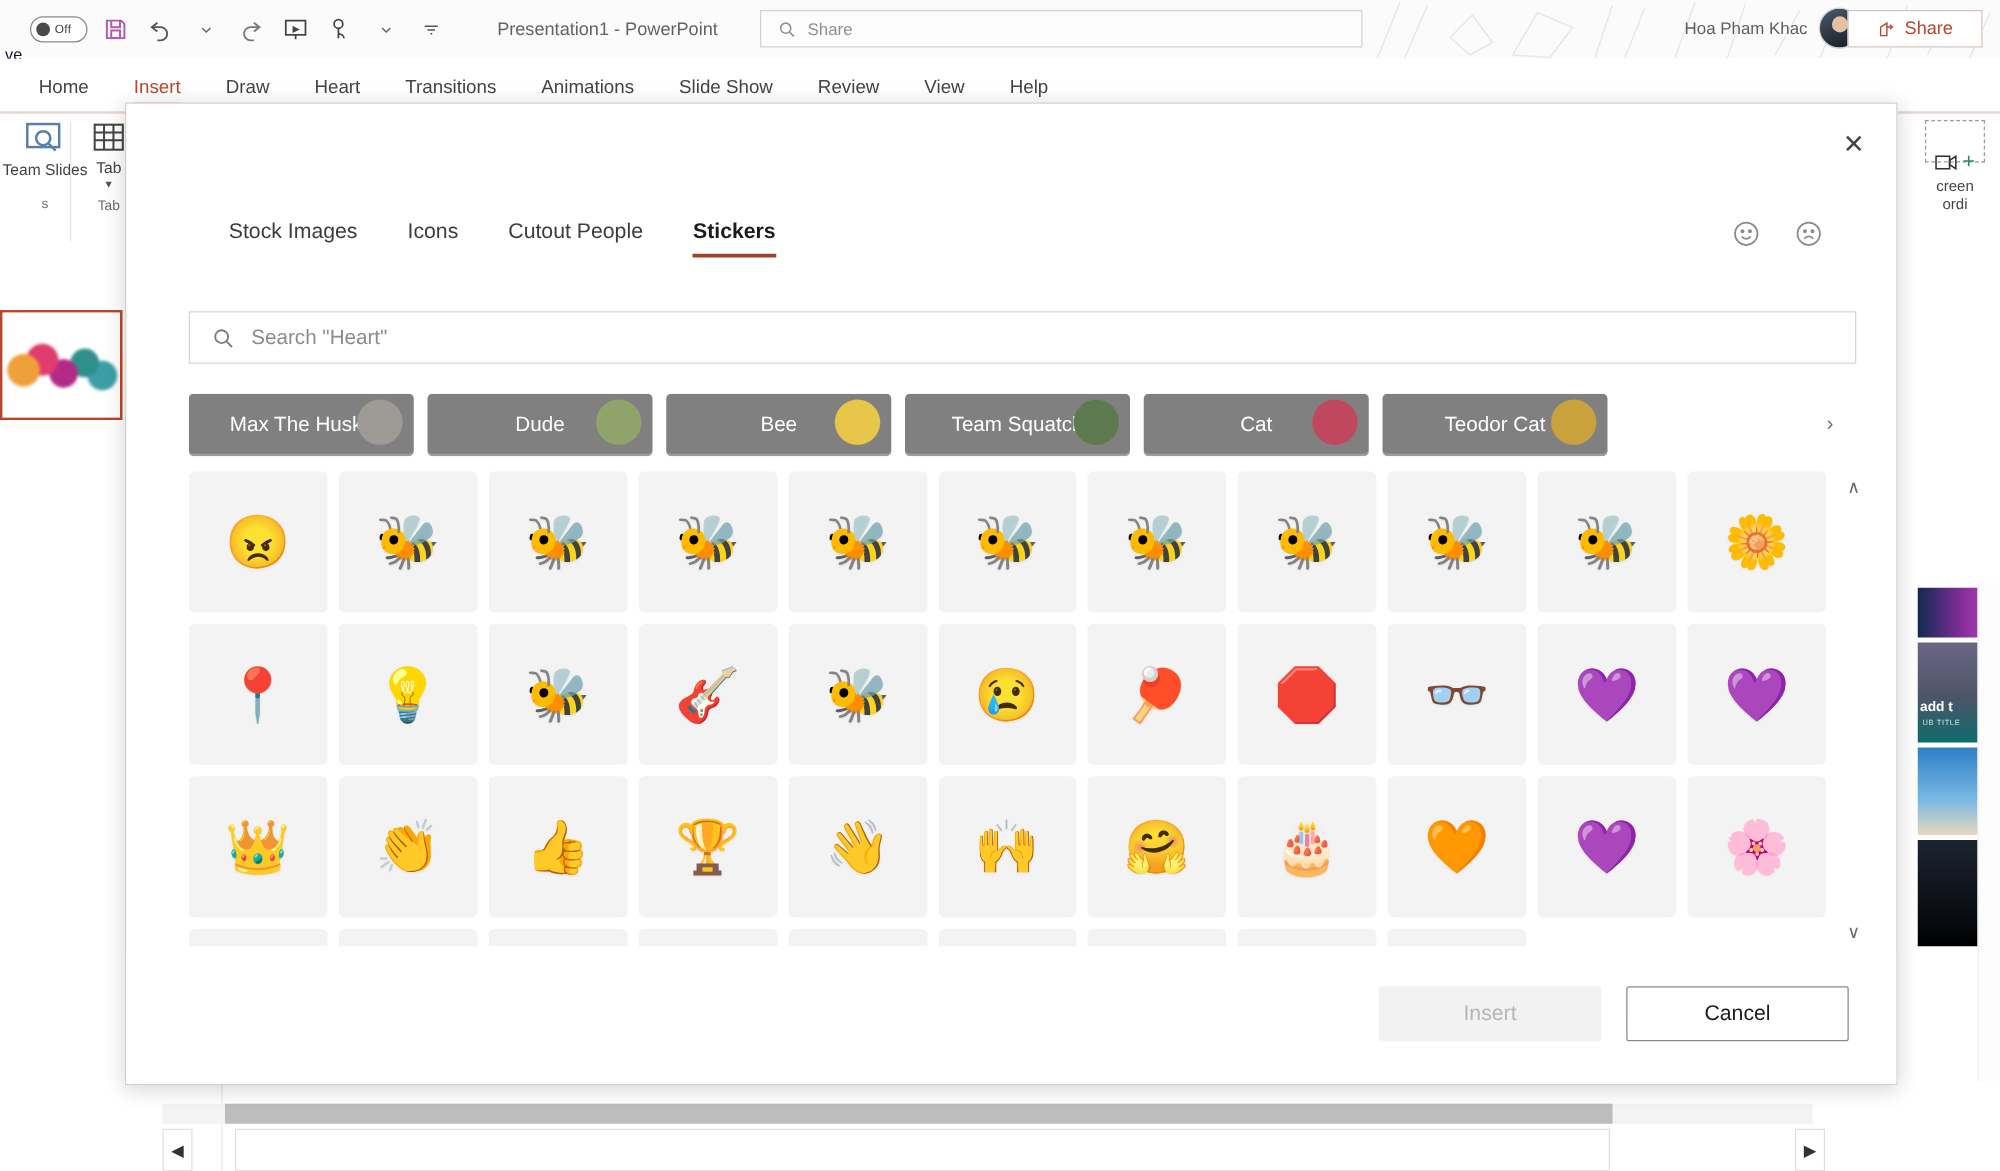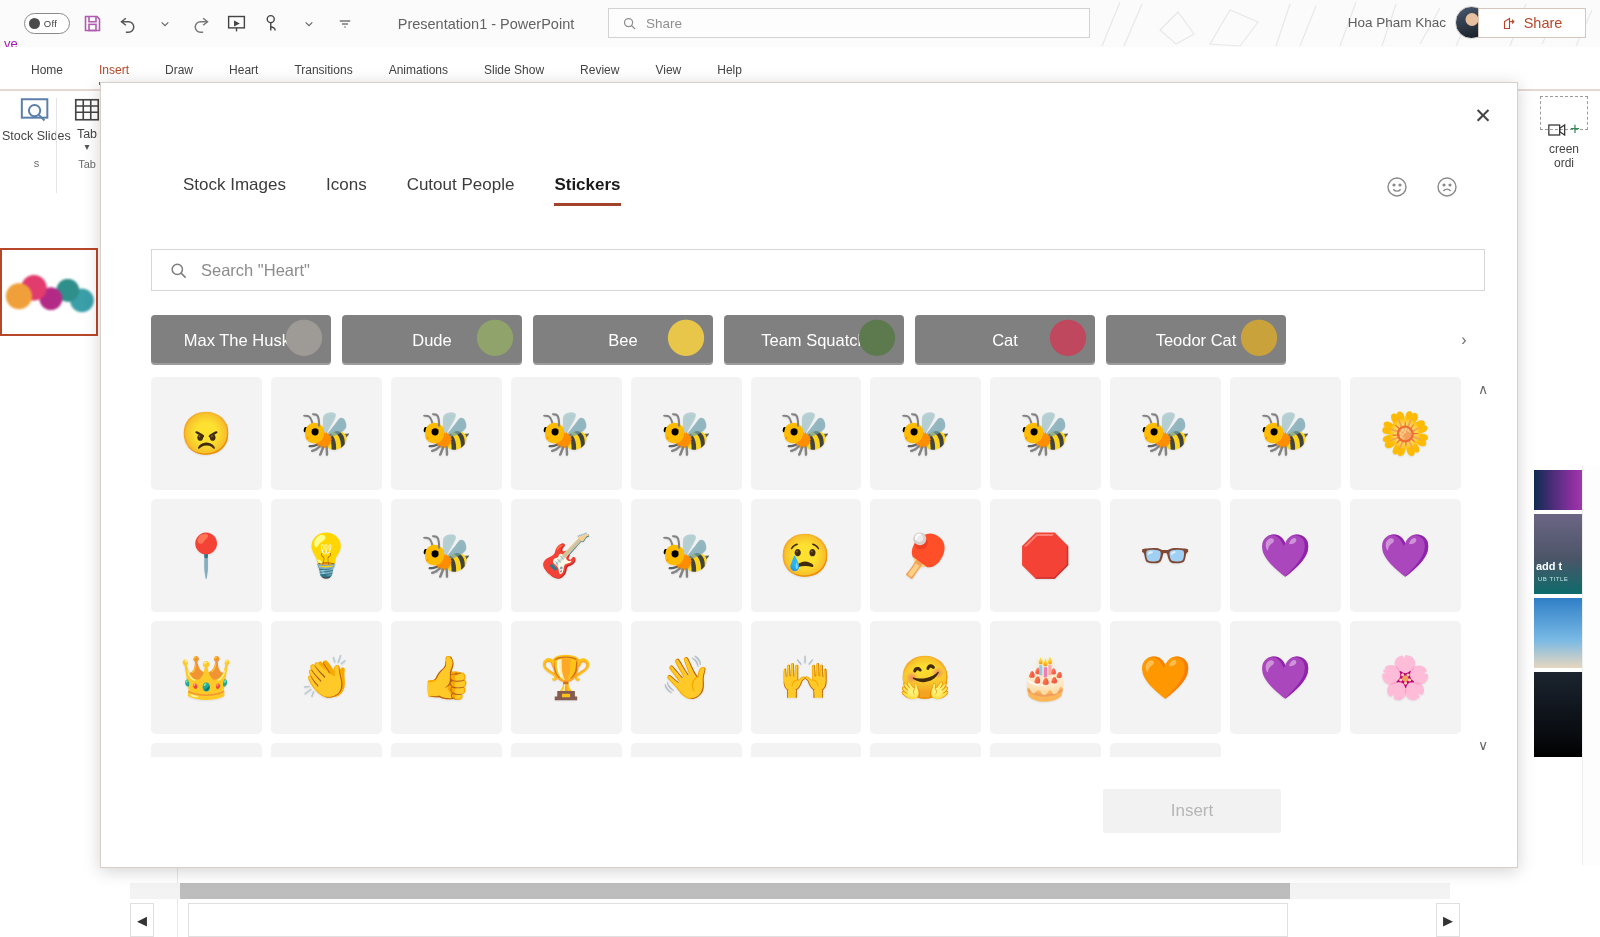--- a/index.html
+++ b/index.html
@@ -14,21 +14,21 @@
   
   .ppt-titlebar {
     position: absolute; left:0; top:0; width:1600px; height:47px;
     background:#fbfbfb; display:flex; align-items:center;
   }
   .qat { display:flex; align-items:center; gap:10px; padding-left:4px; }
   .autosave {
     display:flex; align-items:center; gap:6px;
     font-size:13px; color:#595959;
   }
-  .autosave .lbl{ color:#a21caf;margin-top:39px; }
+  .autosave .lbl{ color:#0f172a;margin-top:39px; }
   .toggle-pill {
     width:46px; height:21px; border-radius:11px; border:1.2px solid #8a8a8a;
     background:#fff; position:relative; display:flex; align-items:center;
   }
   .toggle-pill .knob{
     width:11px;height:11px;border-radius:50%;background:#4a4a4a;
     margin-left:4px;
   }
   .toggle-pill .off{
     font-size:9.5px;color:#404040;margin-left:4px;letter-spacing:.3px;
@@ -60,21 +60,21 @@
 
   
   .scribbles{ position:absolute; left:1090px; top:0; width:510px; height:47px; opacity:.55; }
 
   
   .ribbon-tabs {
     position:absolute; left:0; top:47px; width:1600px; height:45px;
     background:#ffffff; display:flex; align-items:center; padding-left:13px;
   }
   .rtab{
-    font-size:12px;color:#444; padding:0 18px; height:45px;
+    font-size:15px;color:#444; padding:0 18px; height:45px;
     display:flex;align-items:center; position:relative; white-space:nowrap;
   }
   .rtab.active{ color:#b7472a; font-weight:400; }
   .rtab.active:after{
     content:""; position:absolute; left:18px; right:18px; bottom:7px;
     height:2.6px; background:#b7472a;
   }
   .share-btn{
     position:absolute; right:14px; top:8px; height:30px; min-width:108px;
     border:1px solid #d8c6bd; background:#fff;
@@ -358,21 +358,21 @@
     <span>Share</span>
   </div>
   <div class="ribbon-underline"></div>
 
   <div class="ribgroup" style="left:2px;">
     <svg width="40" height="34" viewBox="0 0 24 24" fill="none" stroke="#5a7fa8" stroke-width="1.4">
       <rect x="2" y="3" width="18" height="13"></rect>
         <circle cx="11" cy="11" r="4"></circle>
         <path d="M14 14l4 4"></path>
     </svg>
-    <span>Stock Slides</span>
+    <span>Team Slides</span>
     <span class="cap" style="margin-top:14px">s</span>
   </div>
   <div class="grp-sep" style="left:56px"></div>
   <div class="ribgroup" style="left:72px;">
     <svg width="30" height="32" viewBox="0 0 24 24" fill="none" stroke="#444" stroke-width="1.3">
       <rect x="3" y="3" width="18" height="16"></rect>
         <path d="M3 8h18M3 13h18M9 3v16M15 3v16"></path>
     </svg>
     <span>Tab</span>
     <span style="font-size:10px;color:#555">▾</span>
@@ -616,15 +616,16 @@
     </div>
 
     <div class="grid-scroll">
       <span class="gs-arrow">∧</span>
       <span class="gs-track"></span>
       <span class="gs-arrow">∨</span>
     </div>
 
     <div class="dlg-footer">
       <div class="btn btn-insert">Insert</div>
+      <div class="btn btn-cancel">Cancel</div>
     </div>
   </div>
 </div>
 
 </body></html>

